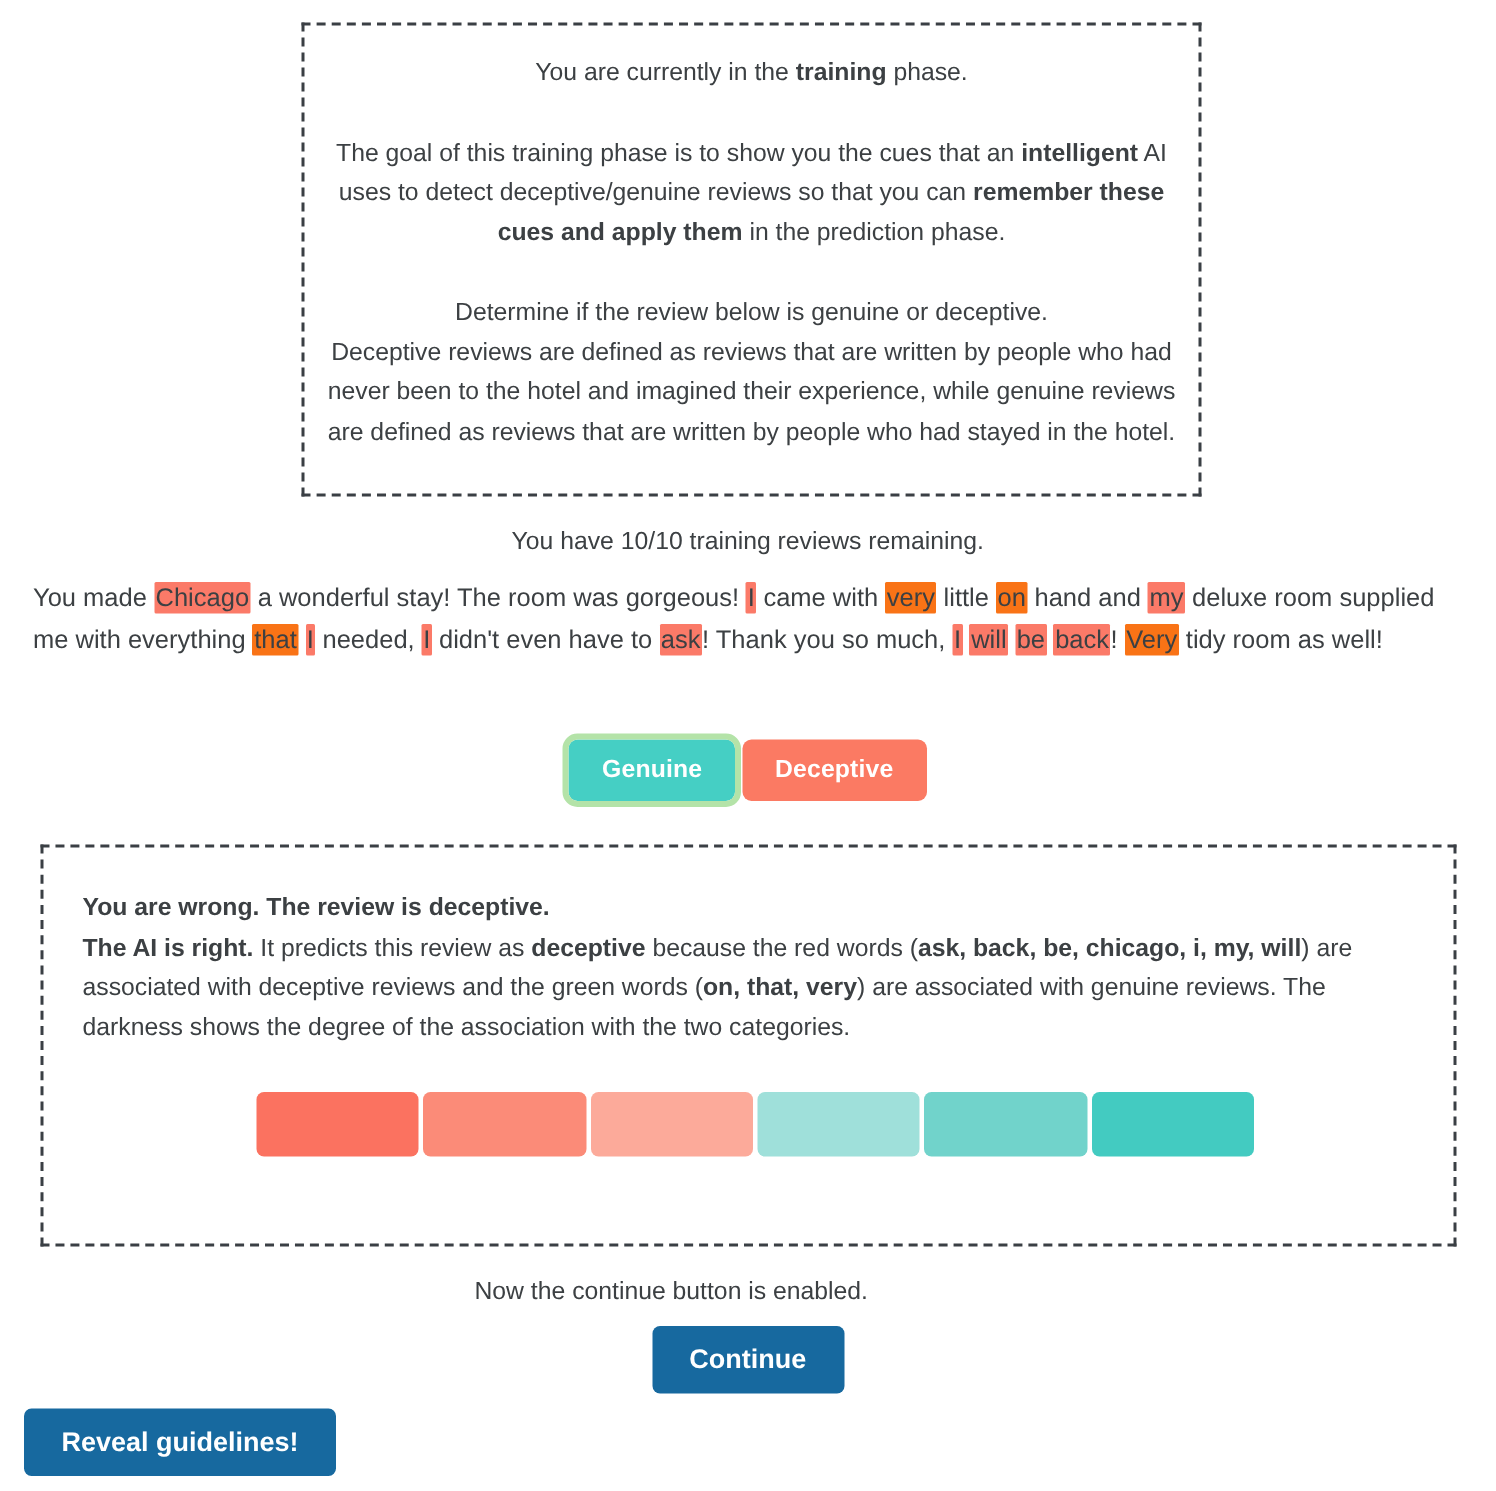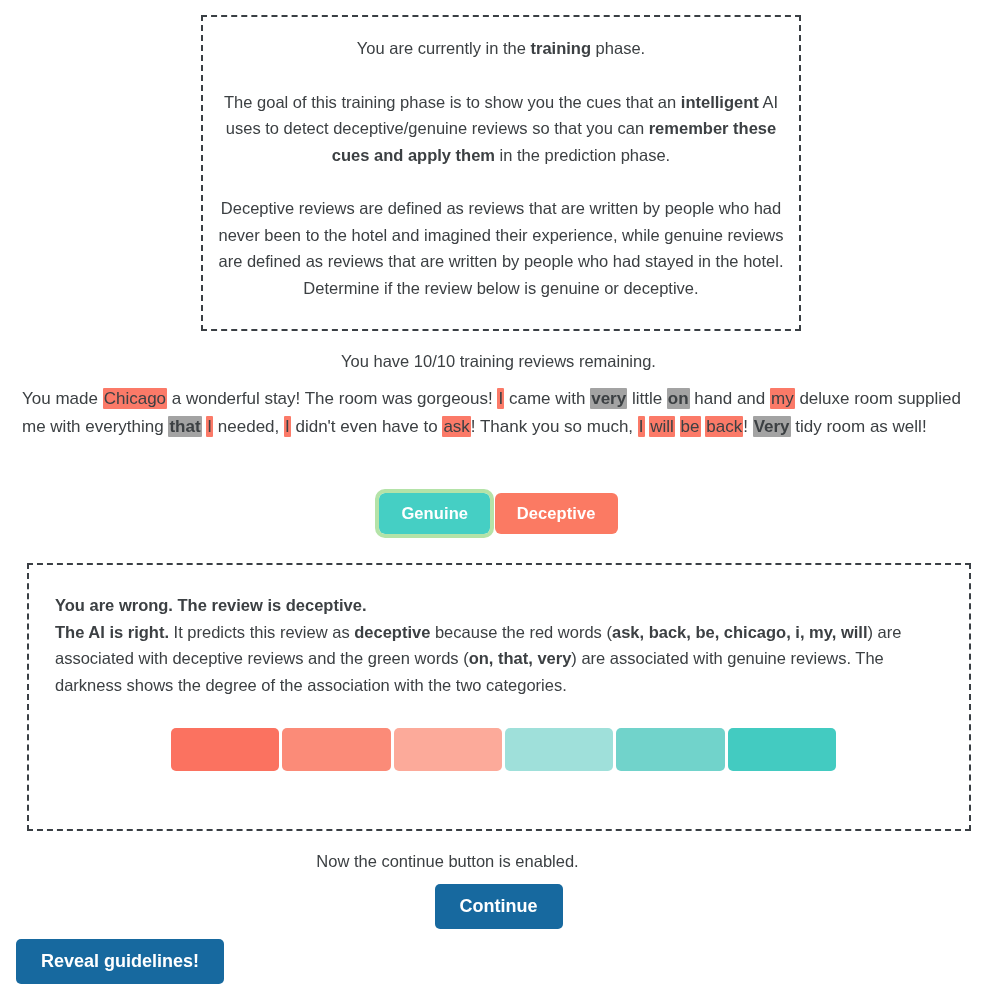--- a/index.html
+++ b/index.html
@@ -57,21 +57,21 @@
     left: 22px;
     top: 385px;
     width: 952px;
     font-size: 17px;
     line-height: 1.62;
     color: #3c4043;
     text-align: left;
   }
   .hl { padding: 1px 1px; border-radius: 1px; }
   .hl-r1 { background: #fb7a68; }   
-  .hl-g1 { background: #a3a3a3; font-weight: bold; }
+  .hl-g1 { background: #f97316; }
 
   
   .choices {
     position: absolute;
     left: 0;
     top: 493px;
     width: 997px;
     text-align: center;
   }
   .choice-btn {
@@ -175,22 +175,22 @@
   }
 </style>
 </head>
 <body>
 
 <div class="instructions-box">
   <p><span>You are currently in the </span><b>training</b><span> phase.</span></p>
   <div class="gap"></div>
   <p><span>The goal of this training phase is to show you the cues that an </span><b>intelligent</b><span> AI uses to detect deceptive/genuine reviews so that you can </span><b>remember these cues and apply them</b><span> in the prediction phase.</span></p>
   <div class="gap2"></div>
+  <p>Determine if the review below is genuine or deceptive.</p>
   <p>Deceptive reviews are defined as reviews that are written by people who had never been to the hotel and imagined their experience, while genuine reviews are defined as reviews that are written by people who had stayed in the hotel.</p>
-  <p>Determine if the review below is genuine or deceptive.</p>
 </div>
 
 <div class="remaining">You have 10/10 training reviews remaining.</div>
 
 <div class="review">You made <span class="hl hl-r1">Chicago</span> a wonderful stay! The room was gorgeous! <span class="hl hl-r1">I</span> came with <span class="hl hl-g1">very</span> little <span class="hl hl-g1">on</span> hand and <span class="hl hl-r1">my</span> deluxe room supplied me with everything <span class="hl hl-g1">that</span> <span class="hl hl-r1">I</span> needed, <span class="hl hl-r1">I</span> didn't even have to <span class="hl hl-r1">ask</span>! Thank you so much, <span class="hl hl-r1">I</span> <span class="hl hl-r1">will</span> <span class="hl hl-r1">be</span> <span class="hl hl-r1">back</span>! <span class="hl hl-g1">Very</span> tidy room as well!</div>
 
 <div class="choices">
   <button class="choice-btn btn-genuine" style="background: rgb(69, 207, 196);">Genuine</button>
   <button class="choice-btn btn-deceptive" style="background: rgb(251, 122, 99);">Deceptive</button>
 </div>

